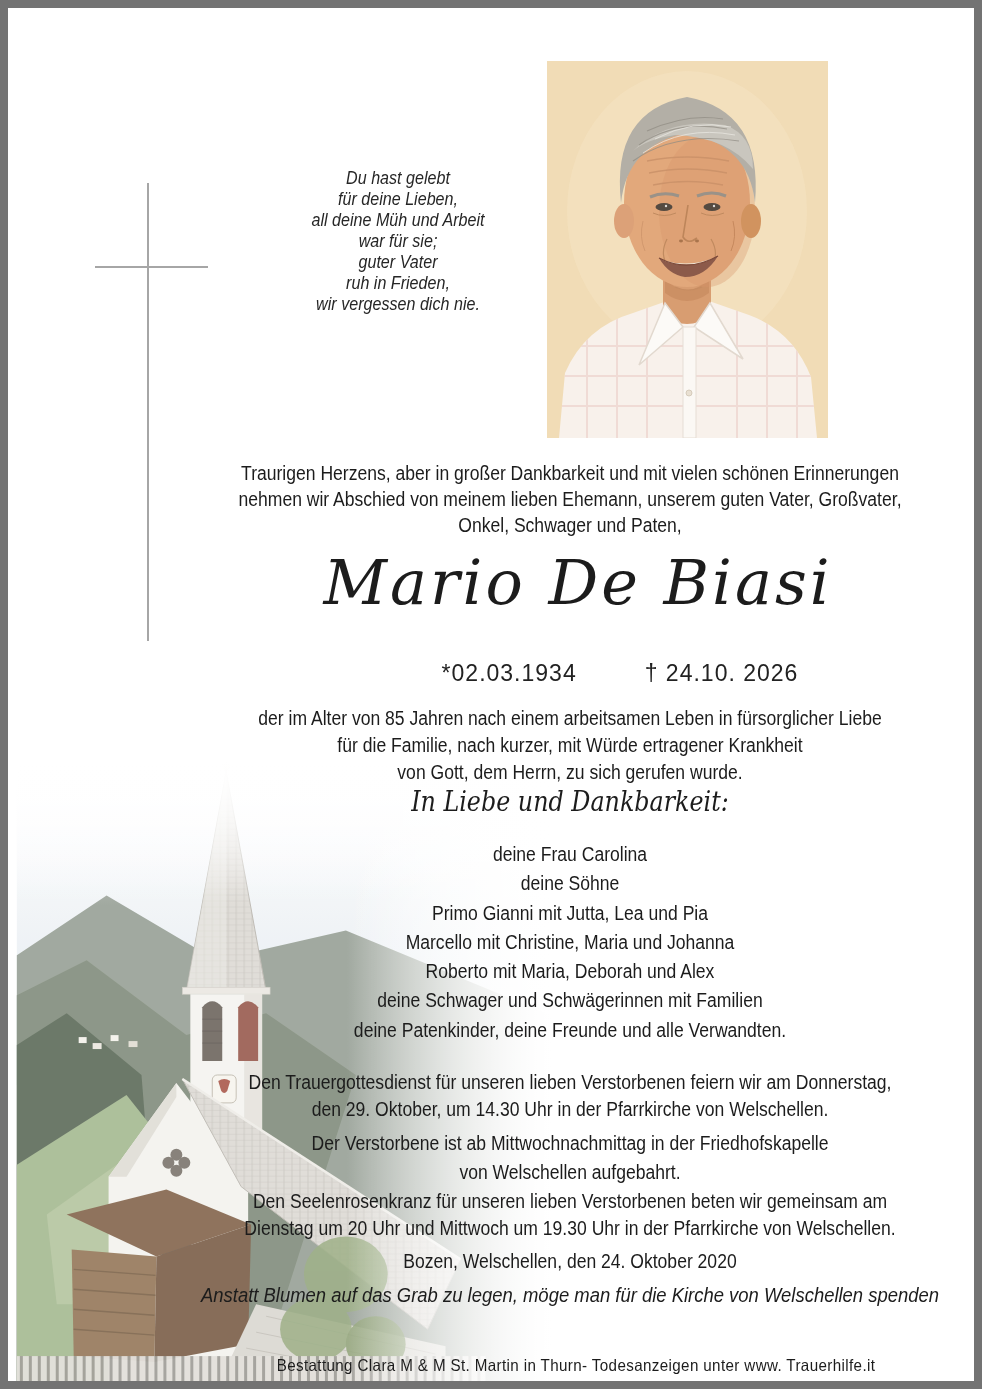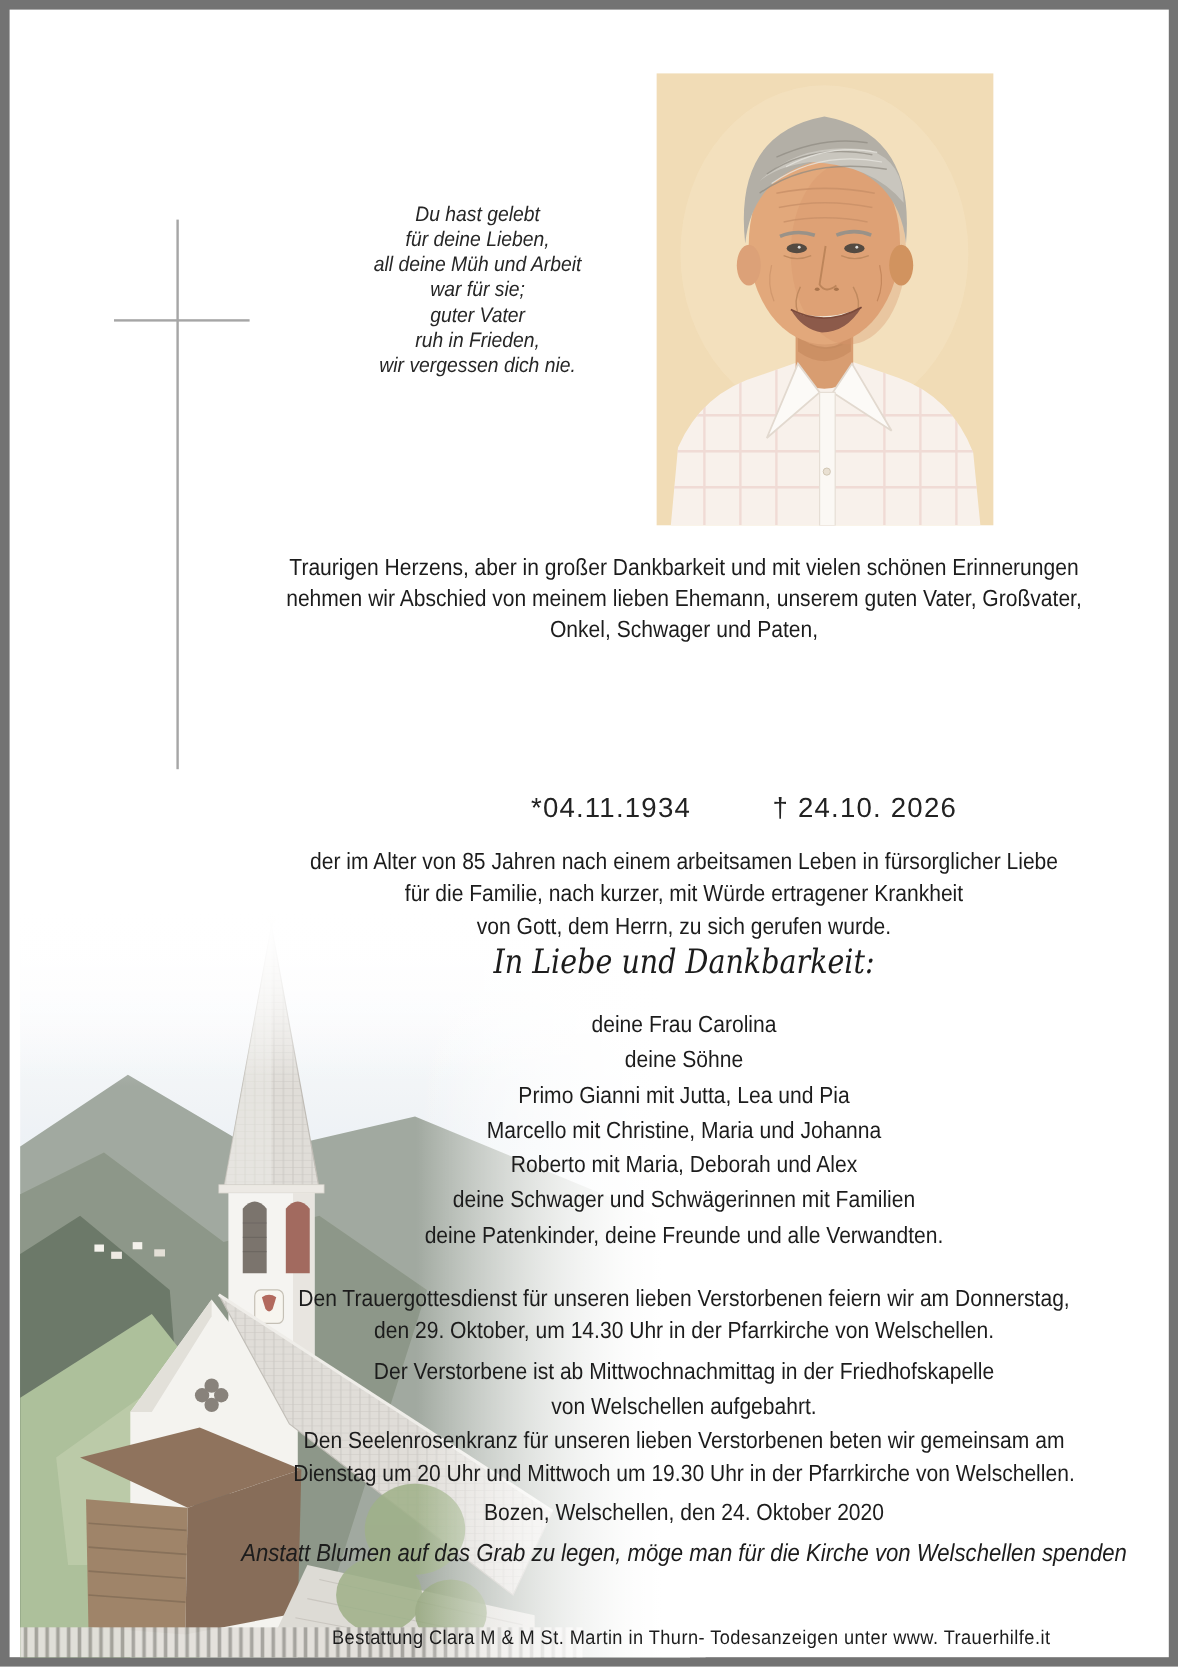--- a/index.html
+++ b/index.html
@@ -251,23 +251,24 @@
   </div>
   <div class="abs church-fade-top"></div>
   <div class="abs church-fade-right"></div>
 
   <div class="t intro cond">
       <div class="line">Traurigen Herzens, aber in großer Dankbarkeit und mit vielen schönen Erinnerungen</div>
       <div class="line">nehmen wir Abschied von meinem lieben Ehemann, unserem guten Vater, Großvater,</div>
       <div class="line">Onkel, Schwager und Paten,</div>
     </div>
 
+  <div class="t name">Mario De Biasi</div>
 
   <div class="t dates">
-    <span>*04.11.1934</span>
+    <span>*02.03.1934</span>
     <span>† 24.10. 2026</span>
   </div>
 
   <div class="t obituary cond">
       <div class="line">der im Alter von 85 Jahren nach einem arbeitsamen Leben in fürsorglicher Liebe</div>
       <div class="line">für die Familie, nach kurzer, mit Würde ertragener Krankheit</div>
       <div class="line">von Gott, dem Herrn, zu sich gerufen wurde.</div>
     </div>
 
   <div class="t grat-head">In Liebe und Dankbarkeit:</div>

